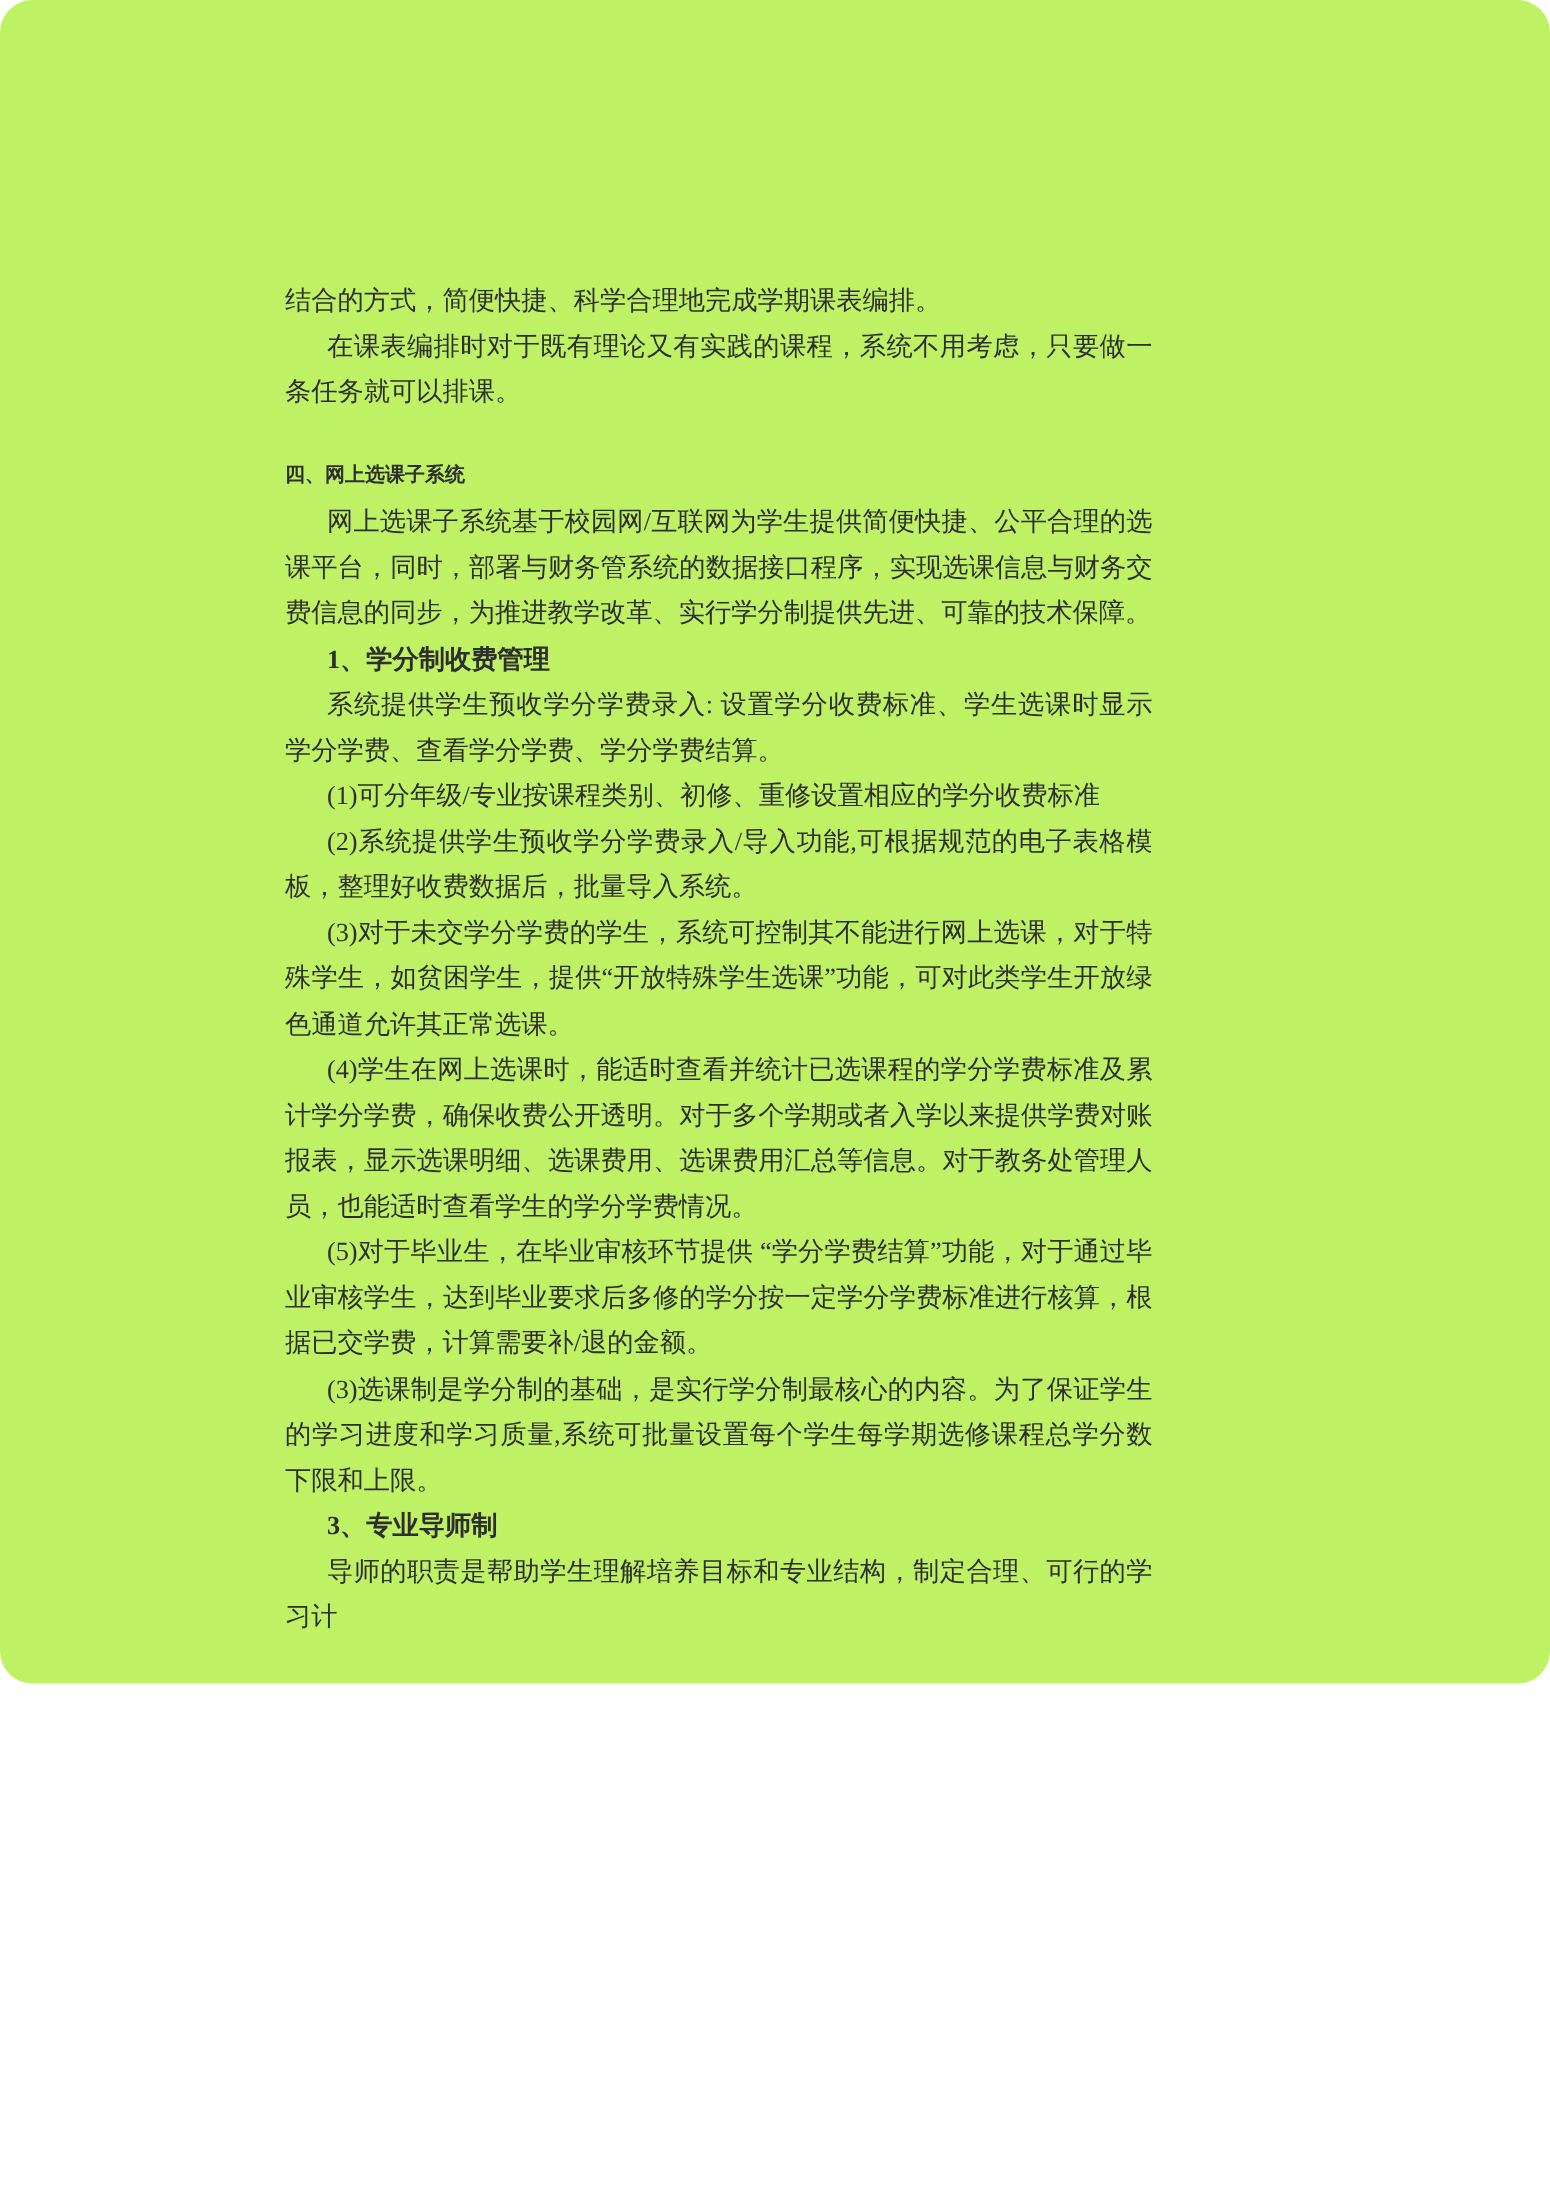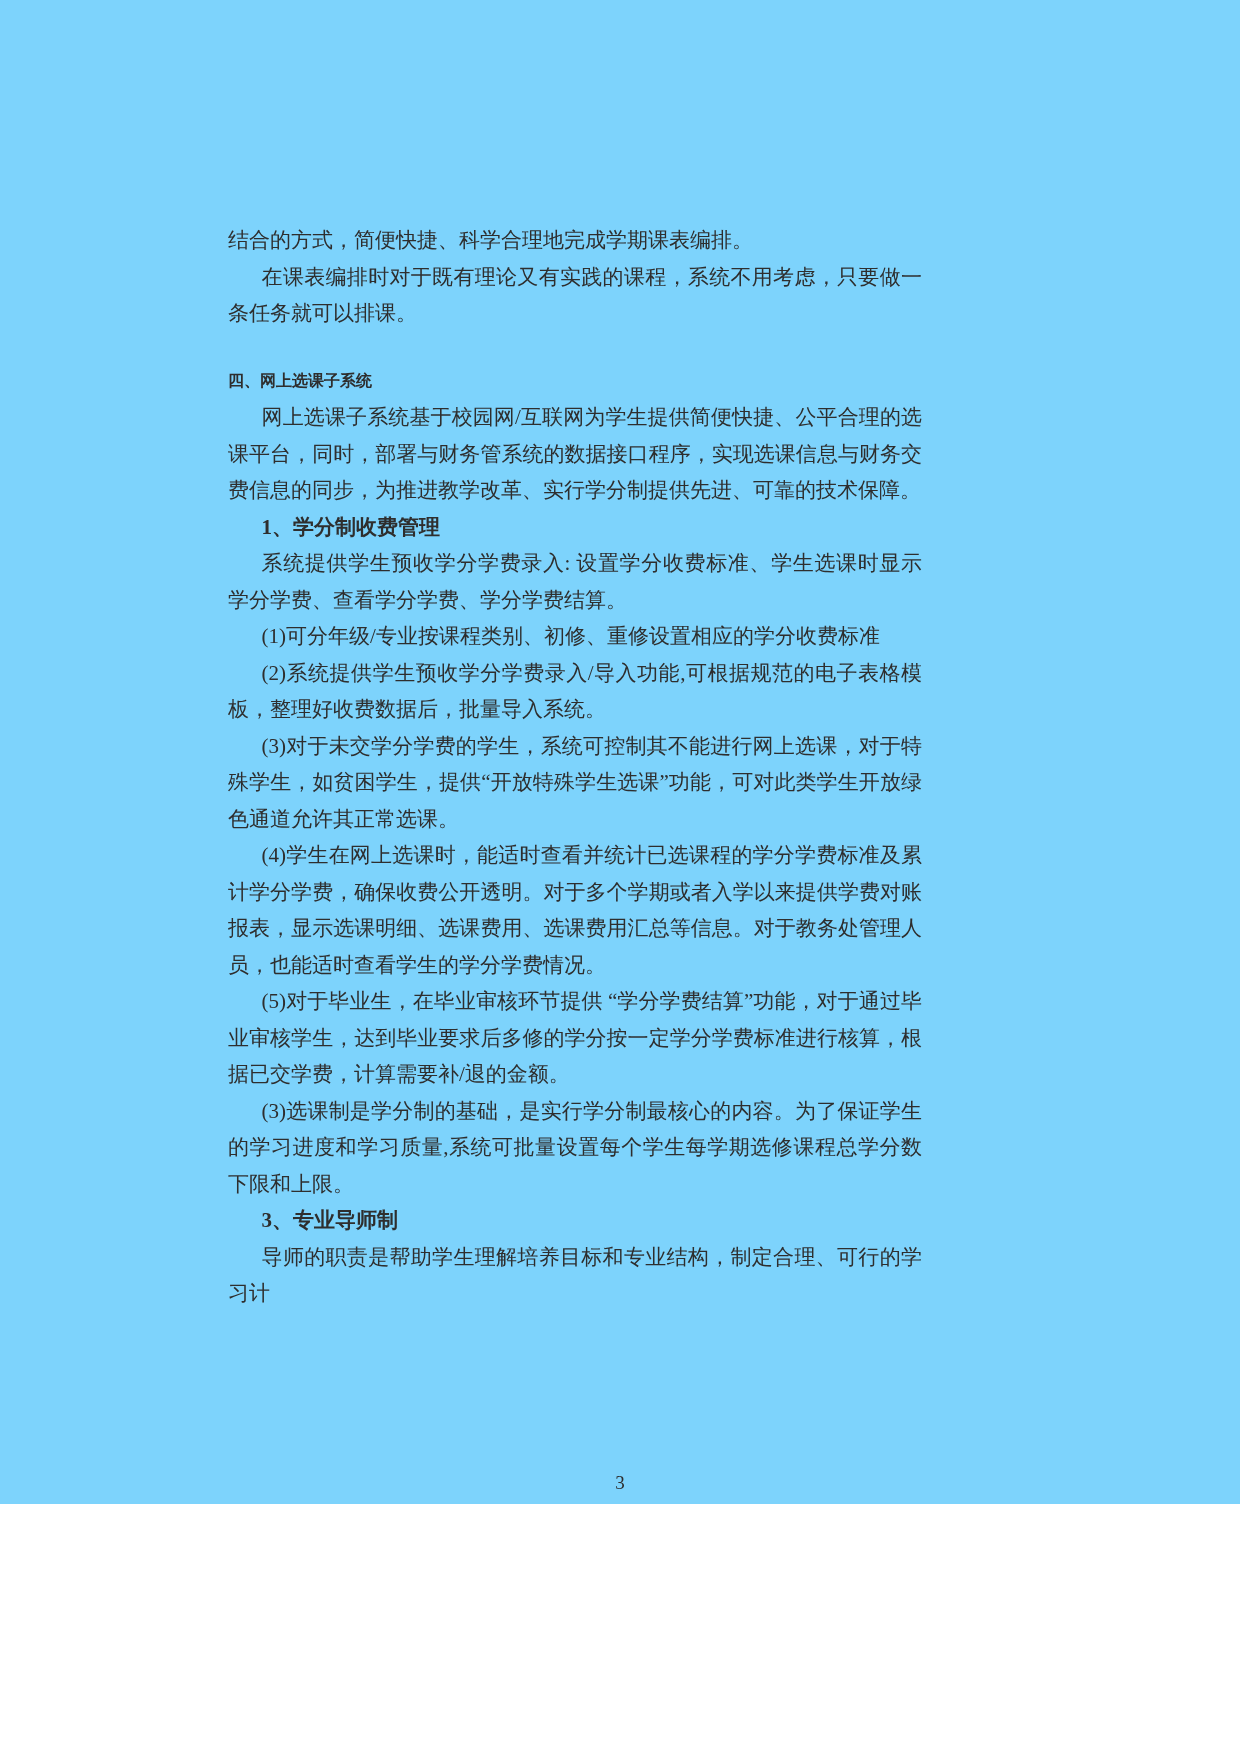--- a/index.html
+++ b/index.html
@@ -3,25 +3,26 @@
 <meta charset="utf-8">
 <style>
   html, body {
     margin: 0;
     padding: 0;
     background: #ffffff;
   }
   .page {
     position: relative;
     width: 1240px;
-    height: 1504px;
-    background: #7dd3fc;
+    height: 1347px;
+    background: #bef264;
     overflow: hidden;
     font-family: "Liberation Serif", "DejaVu Serif", serif;
     color: #2e2e2e;
+    border-radius: 26px;
   }
   .content {
     position: absolute;
     left: 228px;
     top: 222px;
     width: 694px;
     font-size: 21px;
     line-height: 36.5px;
     text-align: justify;
   }

